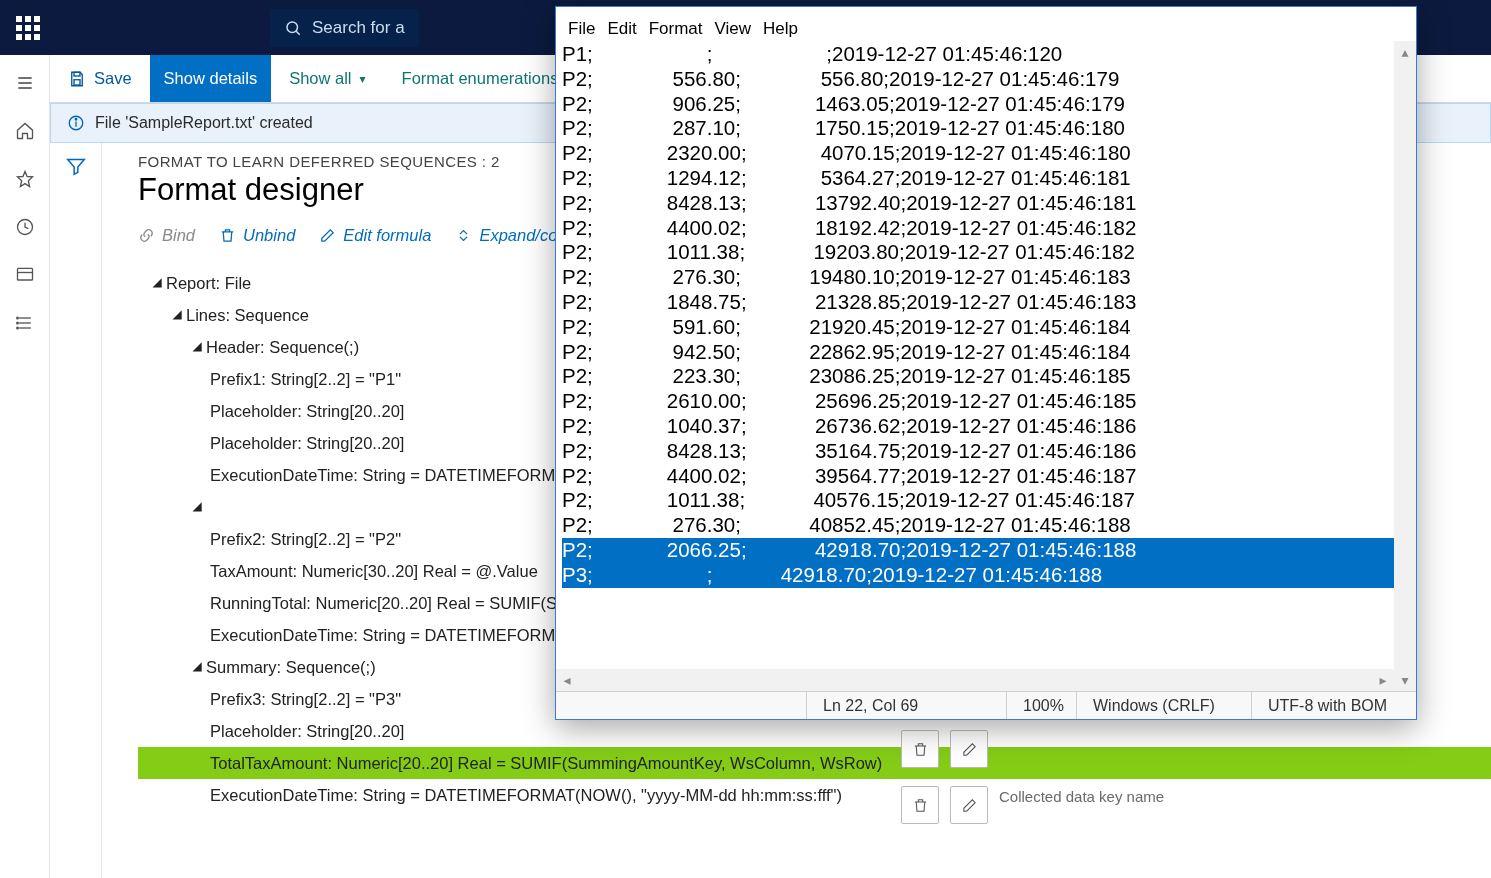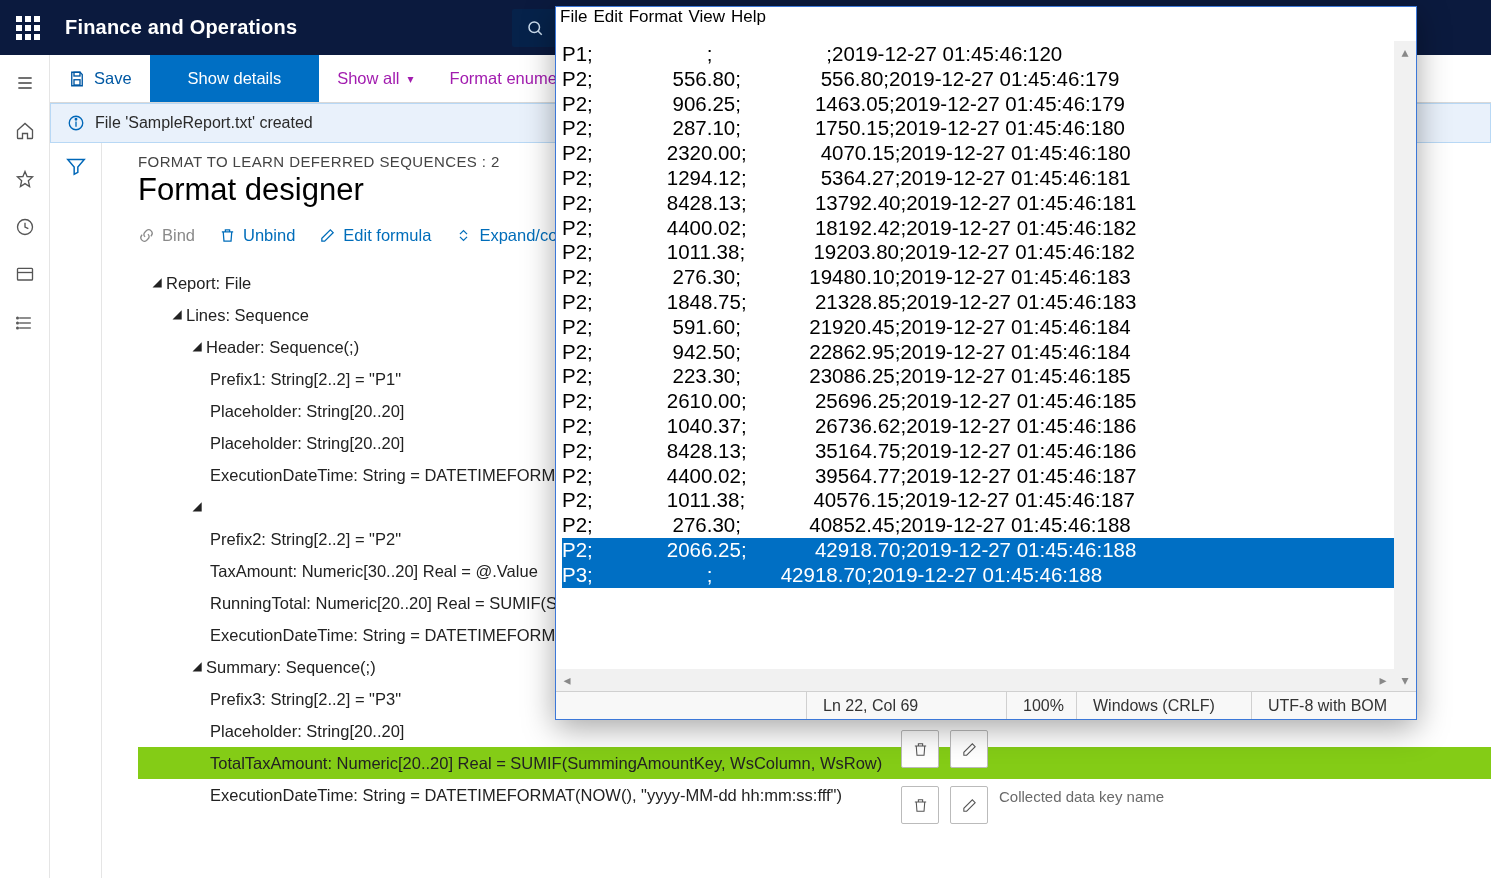--- a/index.html
+++ b/index.html
@@ -12,42 +12,42 @@
 .waffle-grid span { width:6px; height:6px; background:#fff; }
 .app-title { font-size:20px; font-weight:600; letter-spacing:.2px; margin-left:10px; }
 .search-box { margin-left:215px; height:38px; display:flex; align-items:center; background:#06224a; border-radius:2px; padding:0 14px; color:#cde; }
 .search-box svg { width:18px; height:18px; margin-right:10px; }
 .search-box span { font-size:17px; }
 
 
 .workstrip { height:48px; background:#fff; border-bottom:1px solid #d8d8d8; display:flex; align-items:stretch; padding-left:50px; }
 .btn-save { display:flex; align-items:center; padding:0 18px; color:#0058a3; font-size:16.5px; }
 .btn-save svg { width:18px; height:18px; margin-right:8px; }
-.btn-showdetails { background:#006fc4; color:#fff; display:flex; align-items:center; padding:0 38px; font-size:16.5px; }
-.btn-showall, .btn-fmtenum, .btn-mapping { display:flex; align-items:center; padding:0 18px; color:#a21caf; font-size:16.5px; }
+.btn-showdetails { background:#006fc4; color:#fff; display:flex; align-items:center; padding:0 14px; font-size:16.5px; }
+.btn-showall, .btn-fmtenum, .btn-mapping { display:flex; align-items:center; padding:0 18px; color:#0f766e; font-size:16.5px; }
 .chevd { margin-left:8px; font-size:12px; }
 
 
 .leftrail { position:absolute; left:0; top:55px; width:50px; height:823px; background:#fff; border-right:1px solid #e5e5e5; display:flex; flex-direction:column; align-items:center; gap:28px; padding-top:18px; }
 .leftrail .ic { width:20px; height:20px; color:#555; display:flex; align-items:center; justify-content:center; }
 
 
 .infobar { margin-left:50px; height:40px; background:#e9f1fb; border:1px solid #b8d8f5; display:flex; align-items:center; padding-left:16px; font-size:16px; color:#2a2a2a; }
 .infobar svg { width:18px; height:18px; margin-right:10px; stroke:#0067b8; fill:none; }
 
 
 .funnelcol { position:absolute; left:50px; top:143px; width:52px; height:735px; border-right:1px solid #e5e5e5; display:flex; justify-content:center; padding-top:12px; }
 .funnelcol svg { width:22px; height:22px; stroke:#0067b8; fill:none; stroke-width:1.6; }
 
 
 .mainpane { position:absolute; left:102px; top:143px; right:0; bottom:0; padding:10px 0 0 36px; }
 .breadcrumb { font-size:15px; letter-spacing:.4px; color:#444; text-transform:uppercase; }
 .pagetitle { font-size:31px; font-weight:400; margin-top:2px; }
 .actionrow { display:flex; gap:24px; margin-top:18px; font-size:16.5px; align-items:center; }
-.act { color:#006dba; display:flex; align-items:center; gap:7px; }
+.act { color:#006dba; display:flex; align-items:center; gap:7px;font-style:italic; }
 .act.disabled { color:#8a8a8a; }
 .act svg { width:17px; height:17px; }
 
 
 .tree { margin-top:22px; font-size:16.5px; color:#222; line-height:1.95; }
 .trow { display:flex; align-items:center; white-space:nowrap; height:32px; }
 .trow.sel { background:#84cc16; }
 .caret { width:18px; display:inline-flex; justify-content:center; color:#222; font-size:12px; }
 .ind { display:inline-block; }
 
@@ -58,21 +58,21 @@
 .iconbtn svg { width:17px; height:17px; stroke:#555; fill:none; stroke-width:1.5; }
 .proplabel { font-size:15px; color:#6a6a6a; margin-top:2px; }
 .propfield { width:380px; height:32px; border:1px solid #bbb; background:#fff; margin-top:4px; }
 
 
 .notepad { position:absolute; left:555px; top:6px; width:862px; height:714px; background:#fff; border:1px solid #3c78d8; box-shadow:0 8px 30px rgba(0,0,0,.35); display:flex; flex-direction:column; }
 .np-titlebar { height:38px; display:flex; align-items:center; padding:0 0 0 10px; border-bottom:1px solid #e0e0e0; background:#fff; }
 .np-title { font-size:17px; margin-left:8px; }
 .np-winctrls { margin-left:auto; display:flex; }
 .np-winctrls .wc { width:58px; height:38px; display:flex; align-items:center; justify-content:center; font-size:17px; }
-.np-menu { height:32px; display:flex; align-items:flex-start; gap:6px; padding-left:4px; font-size:17px; }
+.np-menu { height:32px; display:flex; align-items:flex-end; gap:12px; padding-left:12px; font-size:17px; }
 .np-body { flex:1; position:relative; overflow:hidden; }
 .np-text { font-family:Consolas,"Courier New",monospace; font-size:20.5px; line-height:24.8px; white-space:pre; padding:3px 6px 0 6px; }
 .np-sel { background:#006fc4; color:#fff; }
 .np-scroll-v { position:absolute; right:0; top:2px; bottom:28px; width:22px; background:#f1f1f1; }
 .np-scroll-v .arrow { width:22px; height:22px; display:flex; align-items:center; justify-content:center; color:#888; font-size:14px; }
 .np-scroll-v .arrow.bottom { position:absolute; bottom:0; }
 .np-scroll-h { position:absolute; left:0; right:22px; bottom:28px; height:22px; background:#f1f1f1; }
 .np-scroll-h .arrow { width:22px; height:22px; display:flex; align-items:center; justify-content:center; color:#888; font-size:14px; position:absolute; top:0; }
 .np-scroll-h .arrow.left { left:0; }
 .np-scroll-h .arrow.right { right:0; }
@@ -91,21 +91,20 @@
         <span></span>
         <span></span>
         <span></span>
         <span></span>
         <span></span>
         <span></span>
         <span></span>
         <span></span>
     </div>
   </div>
-  <div class="app-title">Finance and Operations</div>
   <div class="search-box">
     <svg viewBox="0 0 24 24" fill="none" stroke="#cde" stroke-width="2">
         <circle cx="11" cy="11" r="7"></circle>
         <line x1="21" y1="21" x2="16" y2="16"></line>
       </svg>
     <span>Search for a</span>
   </div>
 </div>
 
 <div class="leftrail">

